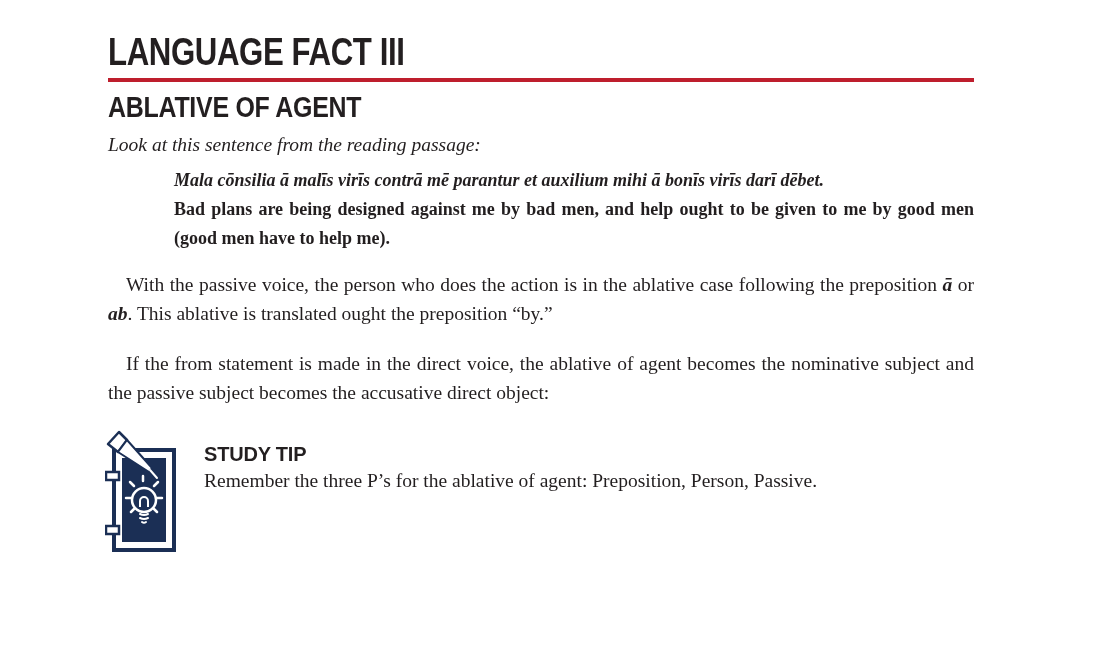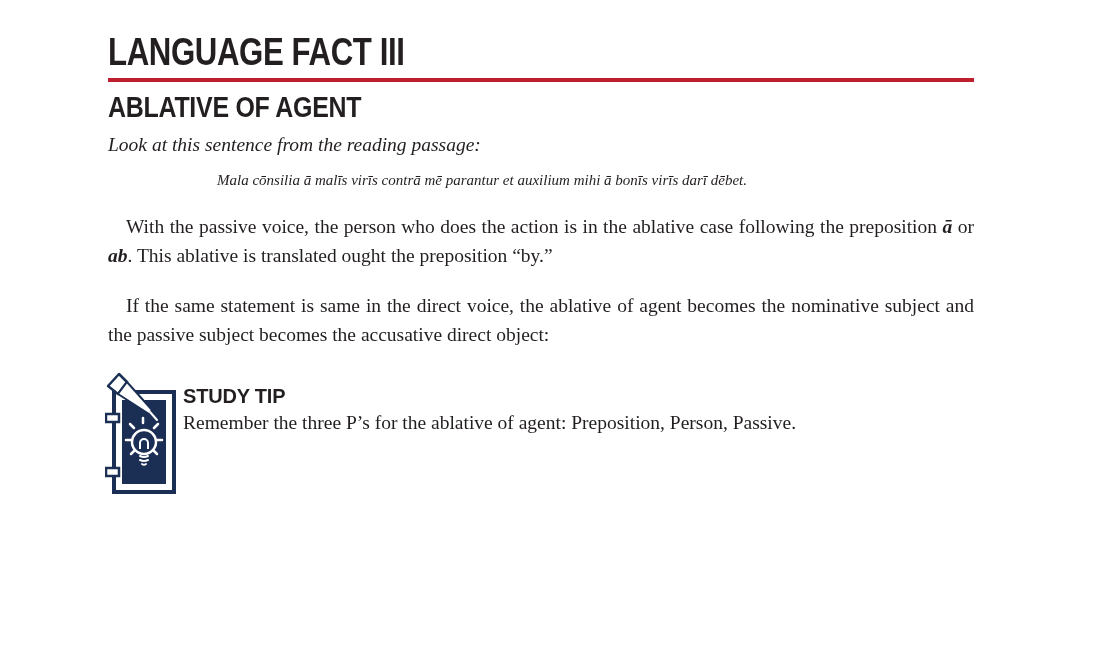--- a/index.html
+++ b/index.html
@@ -53,36 +53,38 @@
   }
   p.body, p.intro{
     font-size:19.5px;
     line-height:29px;
     color:var(--ink);
   }
   p.intro{margin-top:8px;font-style:italic;}
   .just{text-align:justify;}
   .ind{text-indent:18px;}
   .example{
-    margin-left:109px;
+    margin-left:66px;
     margin-top:7px;
-    font-size:15px;
+    font-size:18px;
     line-height:29px;
     text-align:justify;
+    font-weight:bold;
   }
   .example .latin{font-style:italic;}
   .para1{margin-top:17px;}
   .para2{margin-top:21px;}
   .example2{margin-top:17px;}
   .b{font-weight:normal;}
   .bi{font-weight:bold;font-style:italic;}
   .tip{
     margin-top:23px;
     display:flex;
     align-items:flex-start;
+    gap:21px;
   }
   .tip-icon{
     color:var(--navy);
     flex:0 0 auto;
     display:block;
     margin-left:-3px;
   }
   .tip-text{padding-top:13px;}
   .tip-text h3{
     font-family:"Liberation Sans", sans-serif;
@@ -107,25 +109,26 @@
 
     <h1 class="title">LANGUAGE FACT III</h1>
     <div class="rule"></div>
 
     <h2 class="section">ABLATIVE OF AGENT</h2>
 
     <p class="intro">Look at this sentence from the reading passage:</p>
 
     <div class="example example1">
       <p class="latin">Mala cōnsilia ā malīs virīs contrā mē parantur et auxilium mihi ā bonīs virīs darī dēbet.</p>
+      <p class="english">Bad plans are being designed against me by bad men, and help ought to be given to me by good men (good men have to help me).</p>
     </div>
 
     <p class="body just ind para1"><span>With the passive voice, the person who does the action is in the ablative case following the preposition </span><span class="bi">ā</span><span> or </span><span class="bi">ab</span><span>. This ablative is translated ought the preposition “</span><span class="b">by</span><span>.”</span></p>
 
-    <p class="body just ind para2"><span>If the same statement is same in the </span><span class="b">direct</span><span> voice, the ablative of agent becomes the nominative subject and the passive subject becomes the accusative direct object:</span></p>
+    <p class="body just ind para2"><span>If the from statement is made in the </span><span class="b">direct</span><span> voice, the ablative of agent becomes the nominative subject and the passive subject becomes the accusative direct object:</span></p>
 
 
     <div class="tip">
       <svg class="tip-icon" width="78" height="126" viewBox="0 0 78 126" aria-hidden="true">
 
         <rect x="9" y="20" width="60" height="100" fill="#ffffff" stroke="currentColor" stroke-width="4"></rect>
         <rect x="17" y="28" width="44" height="84" fill="currentColor"></rect>
 
         <rect x="1" y="42" width="13" height="8" fill="#ffffff" stroke="currentColor" stroke-width="2.5"></rect>
         <rect x="1" y="96" width="13" height="8" fill="#ffffff" stroke="currentColor" stroke-width="2.5"></rect>

